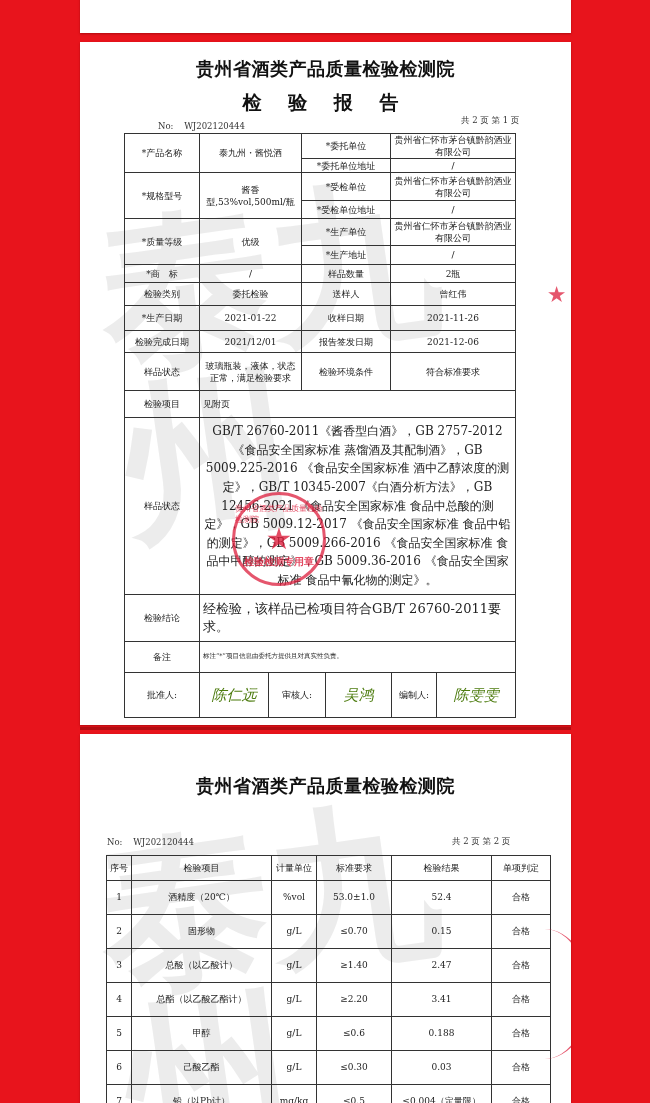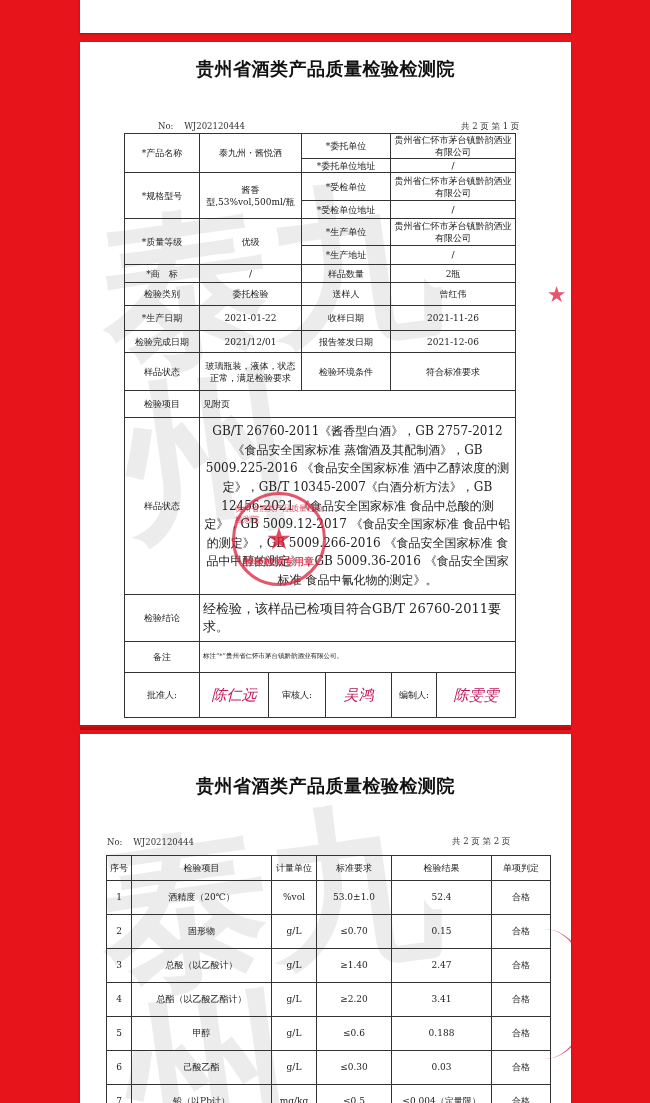--- a/index.html
+++ b/index.html
@@ -34,21 +34,21 @@
   table { border-collapse: collapse; position: absolute; table-layout: fixed; }
   td, th {
     border: 1px solid #333; font-size: 9px; text-align: center; vertical-align: middle;
     padding: 0 3px; font-weight: normal; color: #222; line-height: 1.35;
     background: transparent;
   }
   td.left { text-align: left; }
   td.basis { text-align: center; font-size: 12px; line-height: 1.55; padding: 4px 4px; }
   td.conclusion { text-align: left; font-size: 13px; }
   td.remark { text-align: left; font-size: 6.5px; }
-  .sig { font-family: "DejaVu Serif", serif; font-style: italic; font-size: 15px; color: #be185d; }
+  .sig { font-family: "DejaVu Serif", serif; font-style: italic; font-size: 15px; color: #4d7c0f; }
   .seal {
     position: absolute; border-radius: 50%; border: 3px solid rgba(220,30,60,0.75);
     color: rgba(220,30,60,0.8); display: flex; align-items: center; justify-content: center;
     font-family: "DejaVu Sans", sans-serif; pointer-events: none;
   }
   .seal .star { font-size: 30px; line-height: 1; }
   .seal .seal-text { position: absolute; bottom: 14px; font-size: 10px; font-weight: bold; }
   .seal .seal-ring { position: absolute; top: 8px; font-size: 8px; }
   .side-seal {
     position: absolute; color: rgba(220,30,60,0.75); font-family: "DejaVu Sans", sans-serif;
@@ -58,26 +58,27 @@
 </style>
 </head>
 <body>
 
 <div class="paper top-stub"></div>
 
 <div class="paper p1">
   <div class="watermark" style="left:30px; top:140px; font-size:170px; transform:rotate(-8deg);">泰九州</div>
 
   <div class="title main" style="top:15px;">贵州省酒类产品质量检验检测院</div>
+  <div class="title sub" style="top:48px;">检 验 报 告</div>
 
   <div class="meta" style="left:78px; top:79px;">
     <span>No:</span>
     <span style="margin-left:8px;">WJ202120444</span>
   </div>
-  <div class="meta" style="left:381px; top:79px;">共 2 页 第 1 页</div>
+  <div class="meta" style="left:381px; top:73px;">共 2 页 第 1 页</div>
 
   <table style="left:44px; top:91px; width:391px;">
     <colgroup>
       <col style="width:75px">
         <col style="width:102px">
         <col style="width:89px">
         <col style="width:125px">
     </colgroup>
     <tbody>
         <tr style="height:25px">
@@ -147,21 +148,21 @@
     <tr style="height:113px">
       <td>样品状态</td>
       <td colspan="3" class="basis">GB/T 26760-2011《酱香型白酒》，GB 2757-2012《食品安全国家标准 蒸馏酒及其配制酒》，GB 5009.225-2016 《食品安全国家标准 酒中乙醇浓度的测定》，GB/T 10345-2007《白酒分析方法》，GB 12456-2021 《食品安全国家标准 食品中总酸的测定》，GB 5009.12-2017 《食品安全国家标准 食品中铅的测定》，GB 5009.266-2016 《食品安全国家标准 食品中甲醇的测定》，GB 5009.36-2016 《食品安全国家标准 食品中氰化物的测定》。</td>
     </tr>
     <tr style="height:47px">
       <td>检验结论</td>
       <td colspan="3" class="conclusion">经检验，该样品已检项目符合GB/T 26760-2011要求。</td>
     </tr>
     <tr style="height:31px">
       <td>备注</td>
-      <td colspan="3" class="remark">标注“*”贵州省仁怀市茅台镇黔韵酒业有限公司。</td>
+      <td colspan="3" class="remark">标注“*”项目信息由委托方提供且对真实性负责。</td>
     </tr>
     <tr style="height:44px">
       <td>批准人:</td>
       <td colspan="3" style="padding:0;">
         <div style="display:flex; height:44px; align-items:stretch;">
           <div class="sig" style="width:68px; border-right:1px solid #333; display:flex; align-items:center; justify-content:center;">陈仁远</div>
           <div style="width:56px; border-right:1px solid #333; display:flex; align-items:center; justify-content:center; font-size:9px;">审核人:</div>
           <div class="sig" style="width:65px; border-right:1px solid #333; display:flex; align-items:center; justify-content:center;font-style:italic;">吴鸿</div>
           <div style="width:44px; border-right:1px solid #333; display:flex; align-items:center; justify-content:center; font-size:9px;">编制人:</div>
           <div class="sig" style="flex:1; display:flex; align-items:center; justify-content:center;text-align:center;">陈雯雯</div>

